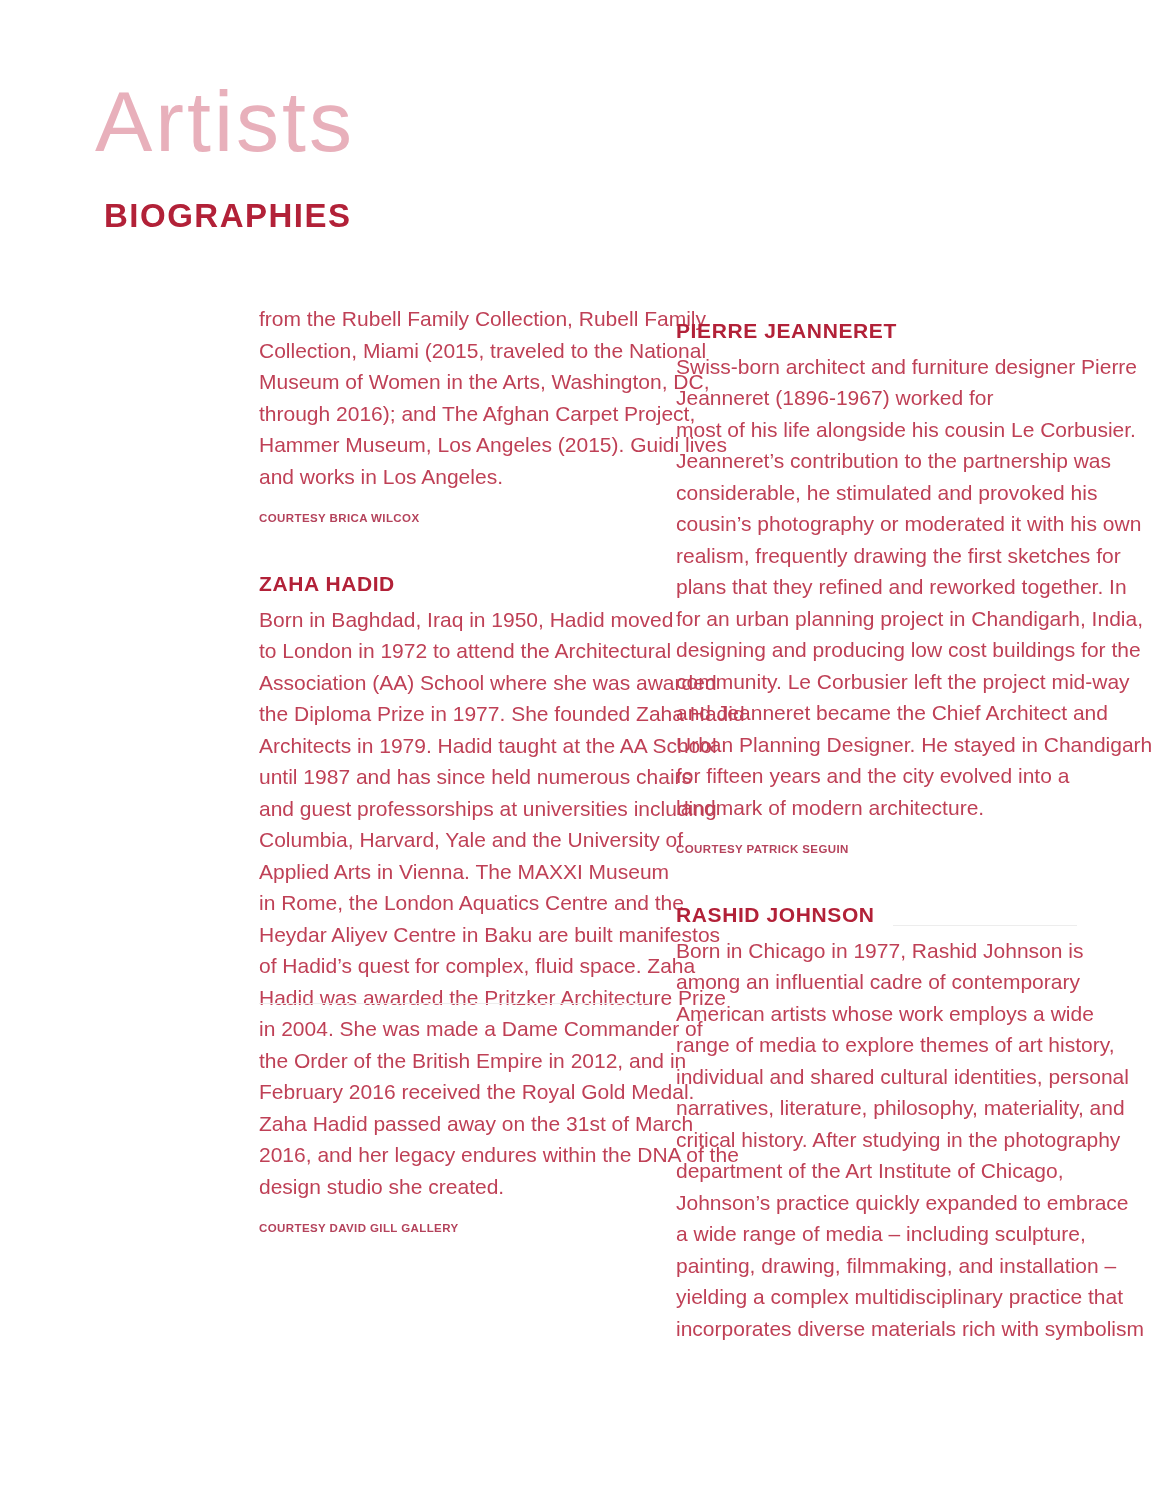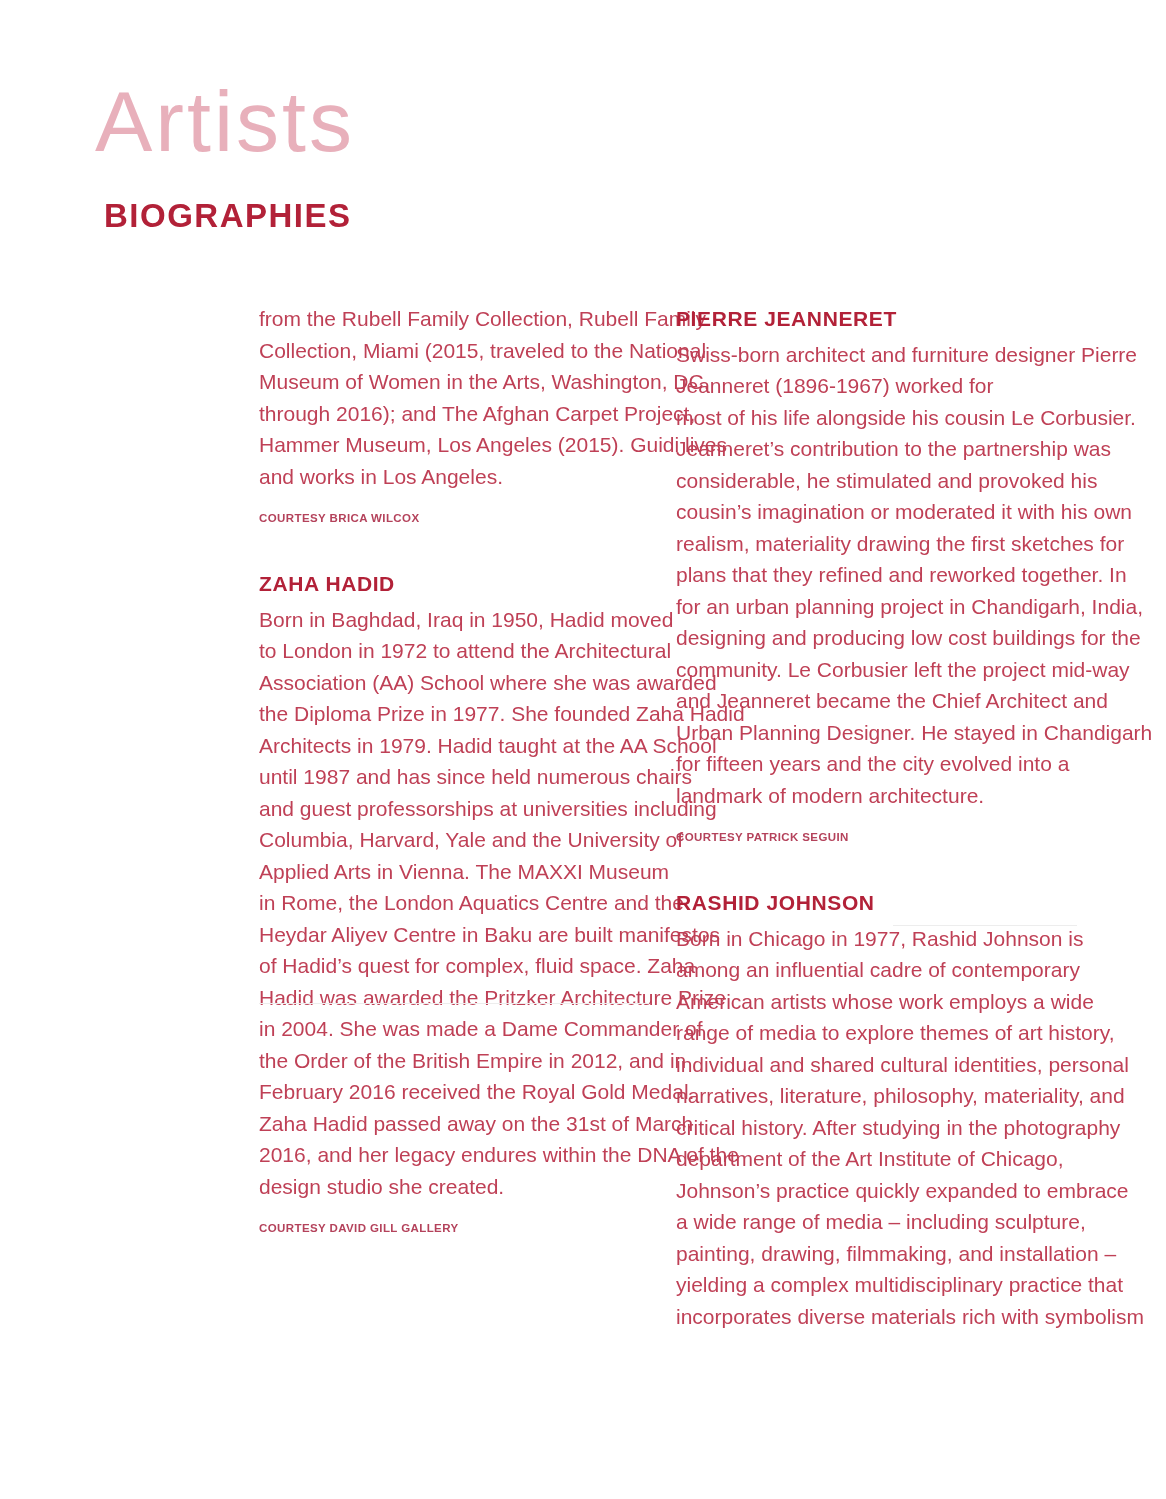--- a/index.html
+++ b/index.html
@@ -35,21 +35,21 @@
   }
   .col {
     position: absolute;
     top: 303px;
     width: 404px;
   }
   #col-left  { left: 259px; }
   #col-right { left: 676px; }
   .bio-block { margin: 0 0 42px 0; }
   .bio-heading {
-    margin: 0 0 4px 0;
+    margin: 12px 0 4px 0;
     font-size: 21px;
     font-weight: 700;
     letter-spacing: 0.6px;
     line-height: 31.5px;
     color: #b22138;
   }
   .bio-line {
     font-size: 21px;
     font-weight: 400;
     line-height: 31.5px;
@@ -123,22 +123,22 @@
       </section>
     </div>
   <div class="col" id="col-right">
       <section class="bio-block">
         <h3 class="bio-heading">PIERRE JEANNERET</h3>
         <div class="bio-line">Swiss-born architect and furniture designer Pierre</div>
         <div class="bio-line">Jeanneret (1896-1967) worked for</div>
         <div class="bio-line">most of his life alongside his cousin Le Corbusier.</div>
         <div class="bio-line">Jeanneret’s contribution to the partnership was</div>
         <div class="bio-line">considerable, he stimulated and provoked his</div>
-        <div class="bio-line">cousin’s imagination or moderated it with his own</div>
-        <div class="bio-line">realism, materiality drawing the first sketches for</div>
+        <div class="bio-line">cousin’s photography or moderated it with his own</div>
+        <div class="bio-line">realism, frequently drawing the first sketches for</div>
         <div class="bio-line">plans that they refined and reworked together. In</div>
         <div class="bio-line">for an urban planning project in Chandigarh, India,</div>
         <div class="bio-line">designing and producing low cost buildings for the</div>
         <div class="bio-line">community. Le Corbusier left the project mid-way</div>
         <div class="bio-line">and Jeanneret became the Chief Architect and</div>
         <div class="bio-line">Urban Planning Designer. He stayed in Chandigarh</div>
         <div class="bio-line">for fifteen years and the city evolved into a</div>
         <div class="bio-line">landmark of modern architecture.</div>
         <div class="credit">COURTESY PATRICK SEGUIN</div>
       </section>

